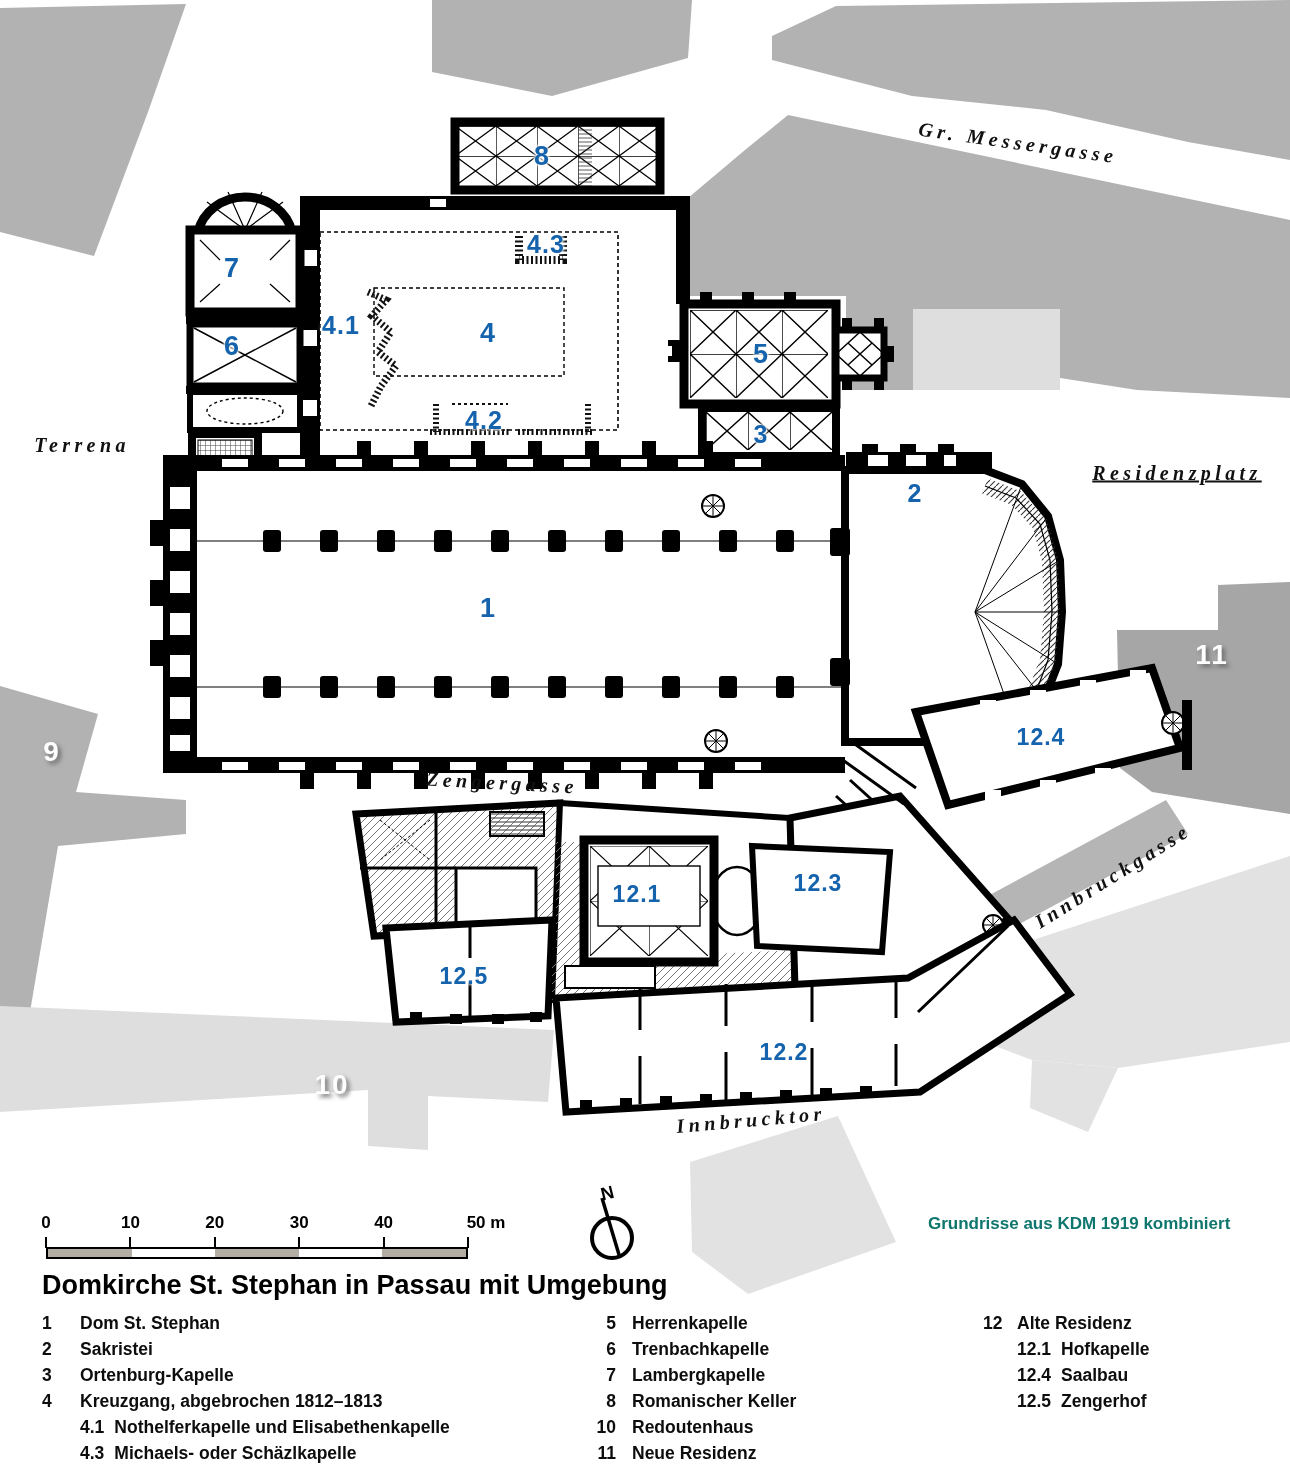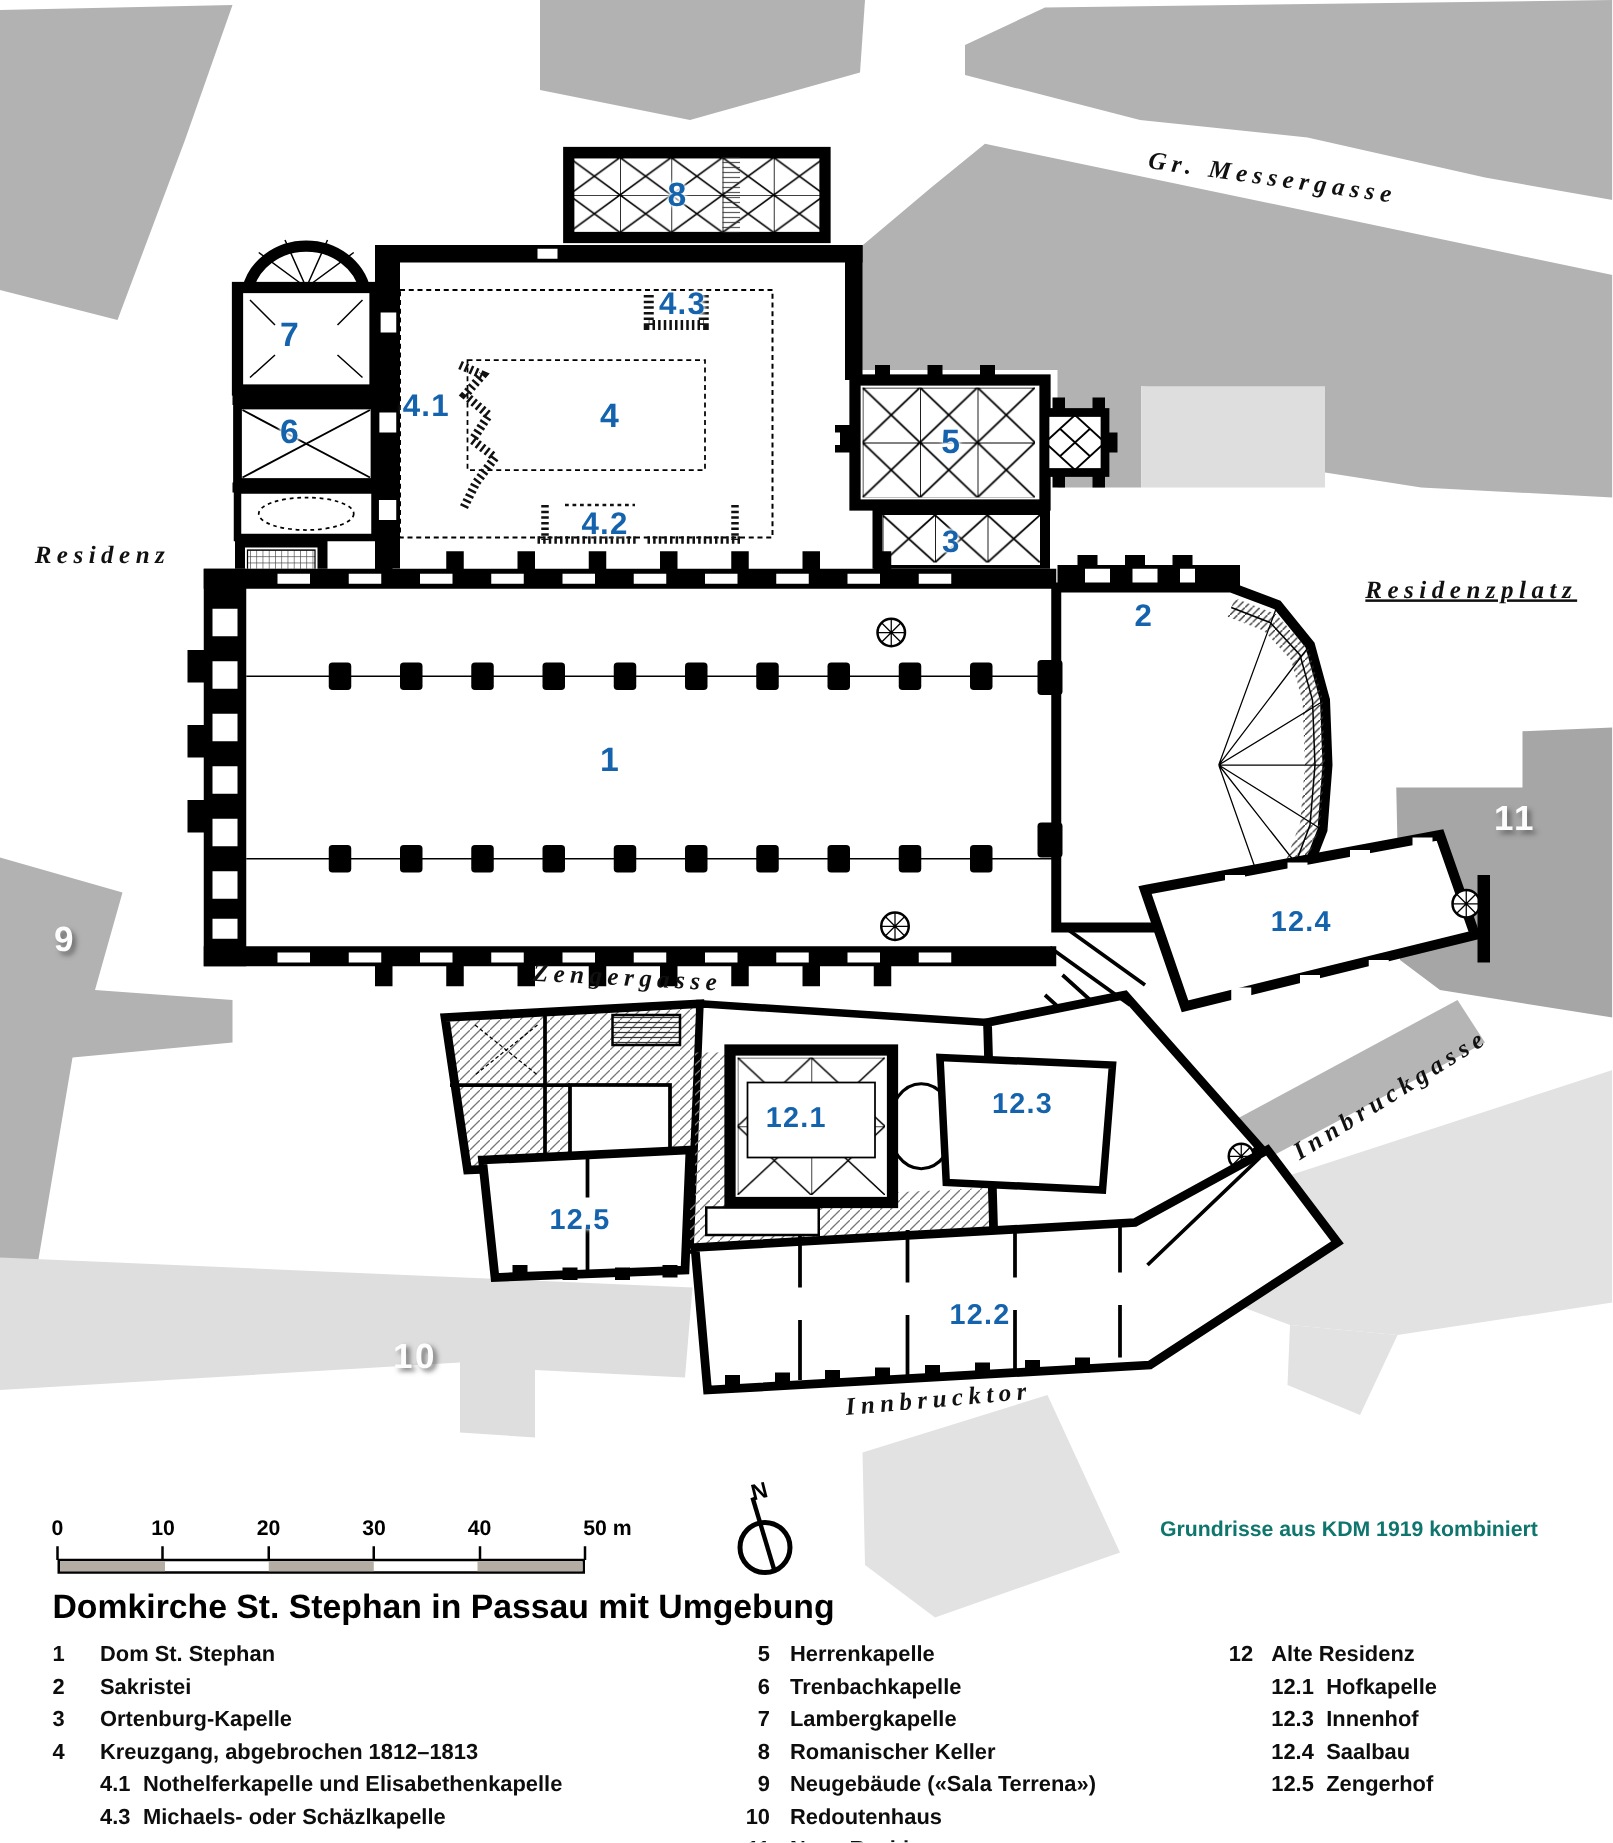--- a/index.html
+++ b/index.html
@@ -312,21 +312,21 @@
       </g>
       <circle cx="1173" cy="723" r="11" fill="#fff" stroke="#000" stroke-width="2"></circle>
       <path d="M1173,712 V734 M1162,723 H1184 M1165,715 L1181,731 M1181,715 L1165,731" stroke="#000" stroke-width="1"></path>
       <rect x="1182" y="700" width="10" height="70" fill="#000"></rect>
       <path d="M852,742 L916,788 M840,758 L904,804" stroke="#000" stroke-width="3"></path>
     </g>
   </svg>
 
   <div id="label-layer">
       <div class="street-label" style="left: 1018px; top: 143px; transform: translate(-50%, -50%) rotate(8deg);">Gr. Messergasse</div>
-      <div class="street-label" style="left: 82px; top: 445px; transform: translate(-50%, -50%) rotate(0deg);">Residenz</div>
+      <div class="street-label" style="left: 82px; top: 445px; transform: translate(-50%, -50%) rotate(0deg);">Terrena</div>
       <div class="street-label" style="left: 1177px; top: 473px; transform: translate(-50%, -50%) rotate(0deg); text-decoration: underline;">Residenzplatz</div>
       <div class="street-label" style="left: 502px; top: 783px; transform: translate(-50%, -50%) rotate(3deg);">Zengergasse</div>
       <div class="street-label" style="left: 1113px; top: 876px; transform: translate(-50%, -50%) rotate(-32deg);">Innbruckgasse</div>
       <div class="street-label" style="left: 751px; top: 1120px; transform: translate(-50%, -50%) rotate(-5deg);">Innbrucktor</div>
       <div class="plan-label" style="left: 542px; top: 156px; font-size: 27px;">8</div>
       <div class="plan-label" style="left: 232px; top: 268px; font-size: 27px;">7</div>
       <div class="plan-label" style="left: 232px; top: 346px; font-size: 27px;">6</div>
       <div class="plan-label" style="left: 546px; top: 244px; font-size: 25px;">4.3</div>
       <div class="plan-label" style="left: 341px; top: 325px; font-size: 25px;">4.1</div>
       <div class="plan-label" style="left: 488px; top: 333px; font-size: 27px;">4</div>
@@ -385,25 +385,23 @@
       <div class="legend-row"><span class="lnum">3</span><span class="ltext">Ortenburg-Kapelle</span></div>
       <div class="legend-row"><span class="lnum">4</span><span class="ltext">Kreuzgang, abgebrochen 1812–1813</span></div>
       <div class="legend-row sub"><span class="lnum">4.1</span><span class="ltext">Nothelferkapelle und Elisabethenkapelle</span></div>
       <div class="legend-row sub"><span class="lnum">4.3</span><span class="ltext">Michaels- oder Schäzlkapelle</span></div>
     </div>
   <div id="legend-col-1" class="legend-col">
       <div class="legend-row"><span class="lnum">5</span><span class="ltext">Herrenkapelle</span></div>
       <div class="legend-row"><span class="lnum">6</span><span class="ltext">Trenbachkapelle</span></div>
       <div class="legend-row"><span class="lnum">7</span><span class="ltext">Lambergkapelle</span></div>
       <div class="legend-row"><span class="lnum">8</span><span class="ltext">Romanischer Keller</span></div>
-      <div class="legend-row"><span class="lnum">9</span><span class="ltext">Neugebäude («Sala Terrena»)</span></div>
       <div class="legend-row"><span class="lnum">10</span><span class="ltext">Redoutenhaus</span></div>
       <div class="legend-row"><span class="lnum">11</span><span class="ltext">Neue Residenz</span></div>
     </div>
   <div id="legend-col-2" class="legend-col">
       <div class="legend-row"><span class="lnum">12</span><span class="ltext">Alte Residenz</span></div>
       <div class="legend-row sub"><span class="lnum">12.1</span><span class="ltext">Hofkapelle</span></div>
-      <div class="legend-row sub"><span class="lnum">12.3</span><span class="ltext">Innenhof</span></div>
       <div class="legend-row sub"><span class="lnum">12.4</span><span class="ltext">Saalbau</span></div>
       <div class="legend-row sub"><span class="lnum">12.5</span><span class="ltext">Zengerhof</span></div>
     </div>
 
 </div>
 
 </body></html>

